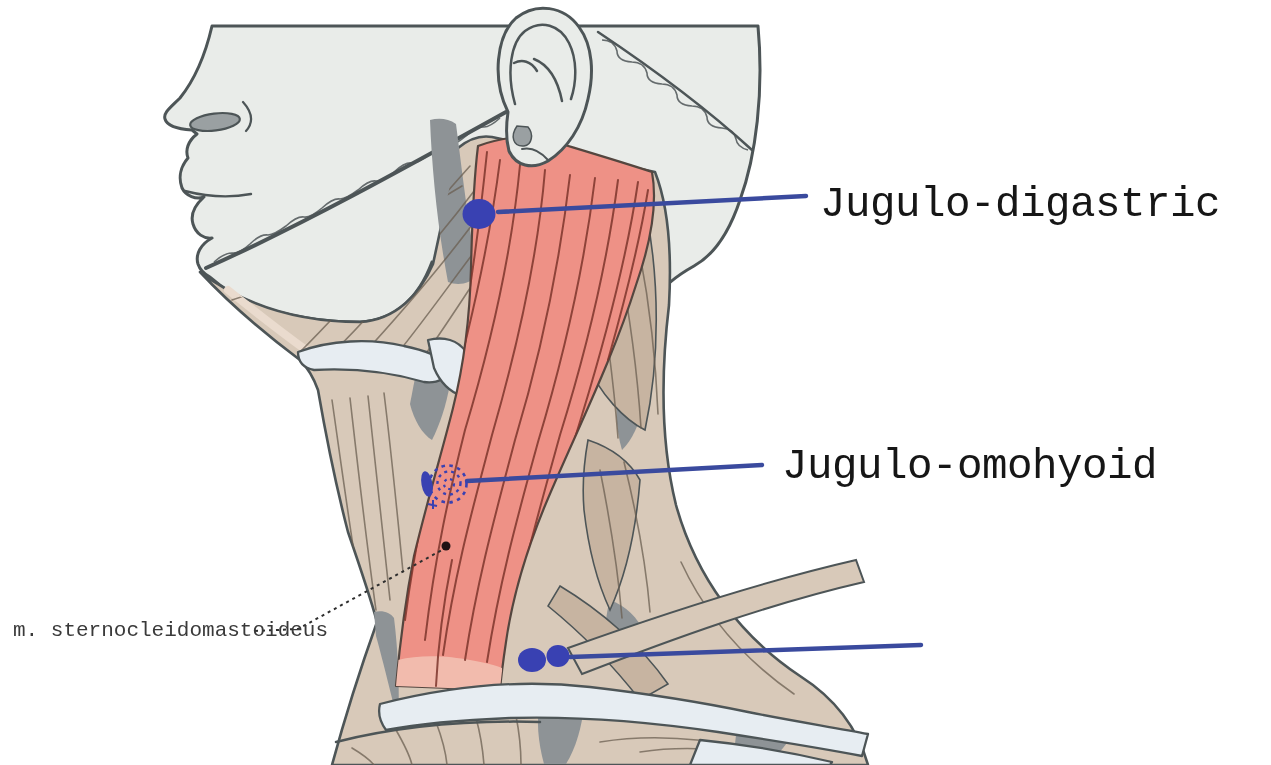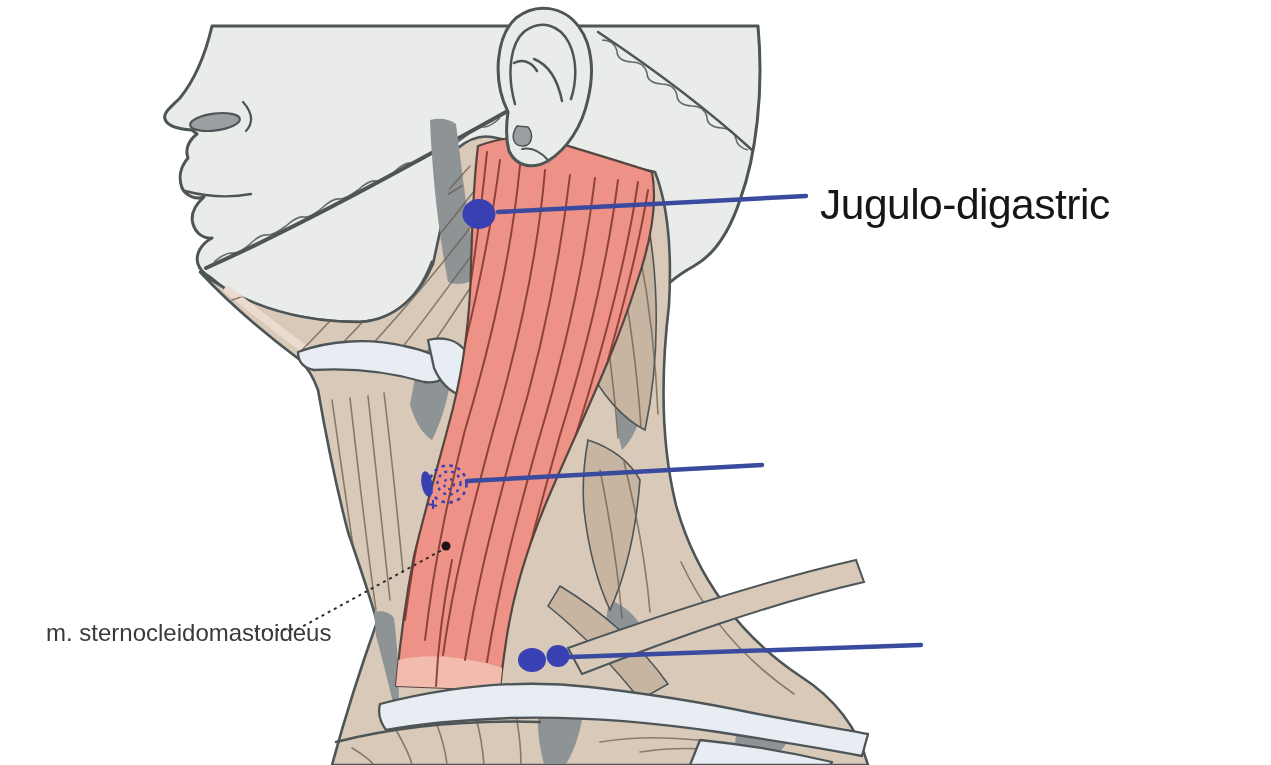--- a/index.html
+++ b/index.html
@@ -3,42 +3,42 @@
 <meta charset="utf-8">
 <style>
   :root{
     --background:#ffffff; --head-fill:#e9ece9; --outline:#4d5557; --skin-shadow:#9aa0a2;
     --muscle-tan:#d8c9b9; --muscle-tan-dark:#c7b4a1; --muscle-red:#ee9186; --muscle-red-stria:#7d352c;
     --tendon-pink:#f2bbad; --gray-gap:#8e9396; --bone-white:#e7edf2; --node-blue:#3941b2;
     --leader-blue:#3a4a9e; --label-color:#161616; --muscle-label-color:#3a3a3a;
   }
   html,body{margin:0;padding:0;background:#fff;}
   #stage{position:relative;width:1271px;height:765px;background:var(--background);overflow:hidden;
-         font-family:Liberation Sans, sans-serif;}
+         font-family:Liberation Mono, monospace;}
   #art{position:absolute;inset:0;}
   .head{fill:var(--head-fill);stroke:var(--outline);stroke-width:3;stroke-linejoin:round;}
   .neck-base{fill:var(--muscle-tan);stroke:var(--outline);stroke-width:2.6;stroke-linejoin:round;}
   .gap{fill:var(--gray-gap);stroke:none;}
   .bundle{fill:var(--muscle-tan-dark);stroke:var(--outline);stroke-width:1.6;}
   .band{fill:var(--muscle-tan);stroke:var(--outline);stroke-width:2;}
   .bone{fill:var(--bone-white);stroke:var(--outline);stroke-width:2.3;stroke-linejoin:round;}
   .scm{fill:var(--muscle-red);stroke:#54463f;stroke-width:2.2;stroke-linejoin:round;}
   .tendon{fill:var(--tendon-pink);stroke:none;}
   .stria-tan{fill:none;stroke:#6b5f52;stroke-width:1.6;opacity:.75;stroke-linecap:round;}
   .stria-red{fill:none;stroke:var(--muscle-red-stria);stroke-width:2;opacity:.85;stroke-linecap:round;}
   .edge{fill:none;stroke:var(--outline);stroke-linecap:round;}
   .zig{fill:none;stroke:var(--outline);stroke-width:1.6;opacity:.85;}
   .shadow{fill:var(--skin-shadow);stroke:var(--outline);}
   .leader{fill:none;stroke:var(--leader-blue);stroke-width:4.5;stroke-linecap:round;}
   .node{fill:var(--node-blue);stroke:none;}
   .node-dash{fill:none;stroke:var(--node-blue);}
   .pointer{fill:none;stroke:#2e2e2e;stroke-width:2;stroke-dasharray:3 4;}
   .label{position:absolute;color:var(--label-color);font-size:42.5px;letter-spacing:-.5px;
          white-space:nowrap;line-height:1.05;}
-  .label-small{position:absolute;color:var(--muscle-label-color);font-size:24px;white-space:nowrap;margin-left:33px;}
+  .label-small{position:absolute;color:var(--muscle-label-color);font-size:21px;white-space:nowrap;}
 </style>
 </head>
 <body>
 
 <div id="stage">
   <svg id="art" viewBox="0 0 1271 765" width="1271" height="765" xmlns="http://www.w3.org/2000/svg">
 
     <defs>
       <clipPath id="neckClip">
         <path d="M200,272 C245,306 300,322 360,322 C396,320 420,294 433,264 L458,148 C470,138 480,135 492,137 L655,172 C668,205 672,250 669,305 C661,372 660,440 676,505 C696,577 740,636 800,676 C836,699 858,729 868,765 L332,765 C345,717 362,664 377,622 C370,596 358,561 348,532 C336,486 326,436 318,390 C313,376 307,367 300,360 C268,336 228,302 200,272 Z"></path>
@@ -119,14 +119,15 @@
       <circle class="node-dash" cx="449" cy="484" r="5" stroke-width="2.2" stroke-dasharray="2.5 3.5"></circle>
       <path class="node-dash" stroke-width="2" d="M428,504 l9,2 M433,500 l0,9"></path>
     </g>
     <g>
       <ellipse class="node" cx="532" cy="660" rx="14" ry="12"></ellipse>
       <ellipse class="node" cx="558" cy="656" rx="11.5" ry="11"></ellipse>
     </g>
   </svg>
 
   <div class="label" style="left:820px;top:183px">Jugulo-digastric</div>
+  <div class="label" style="left:782px;top:445px">Jugulo-omohyoid</div>
   <div class="label-small" style="left:13px;top:619px">m. sternocleidomastoideus</div>
 </div>
 
 </body></html>

